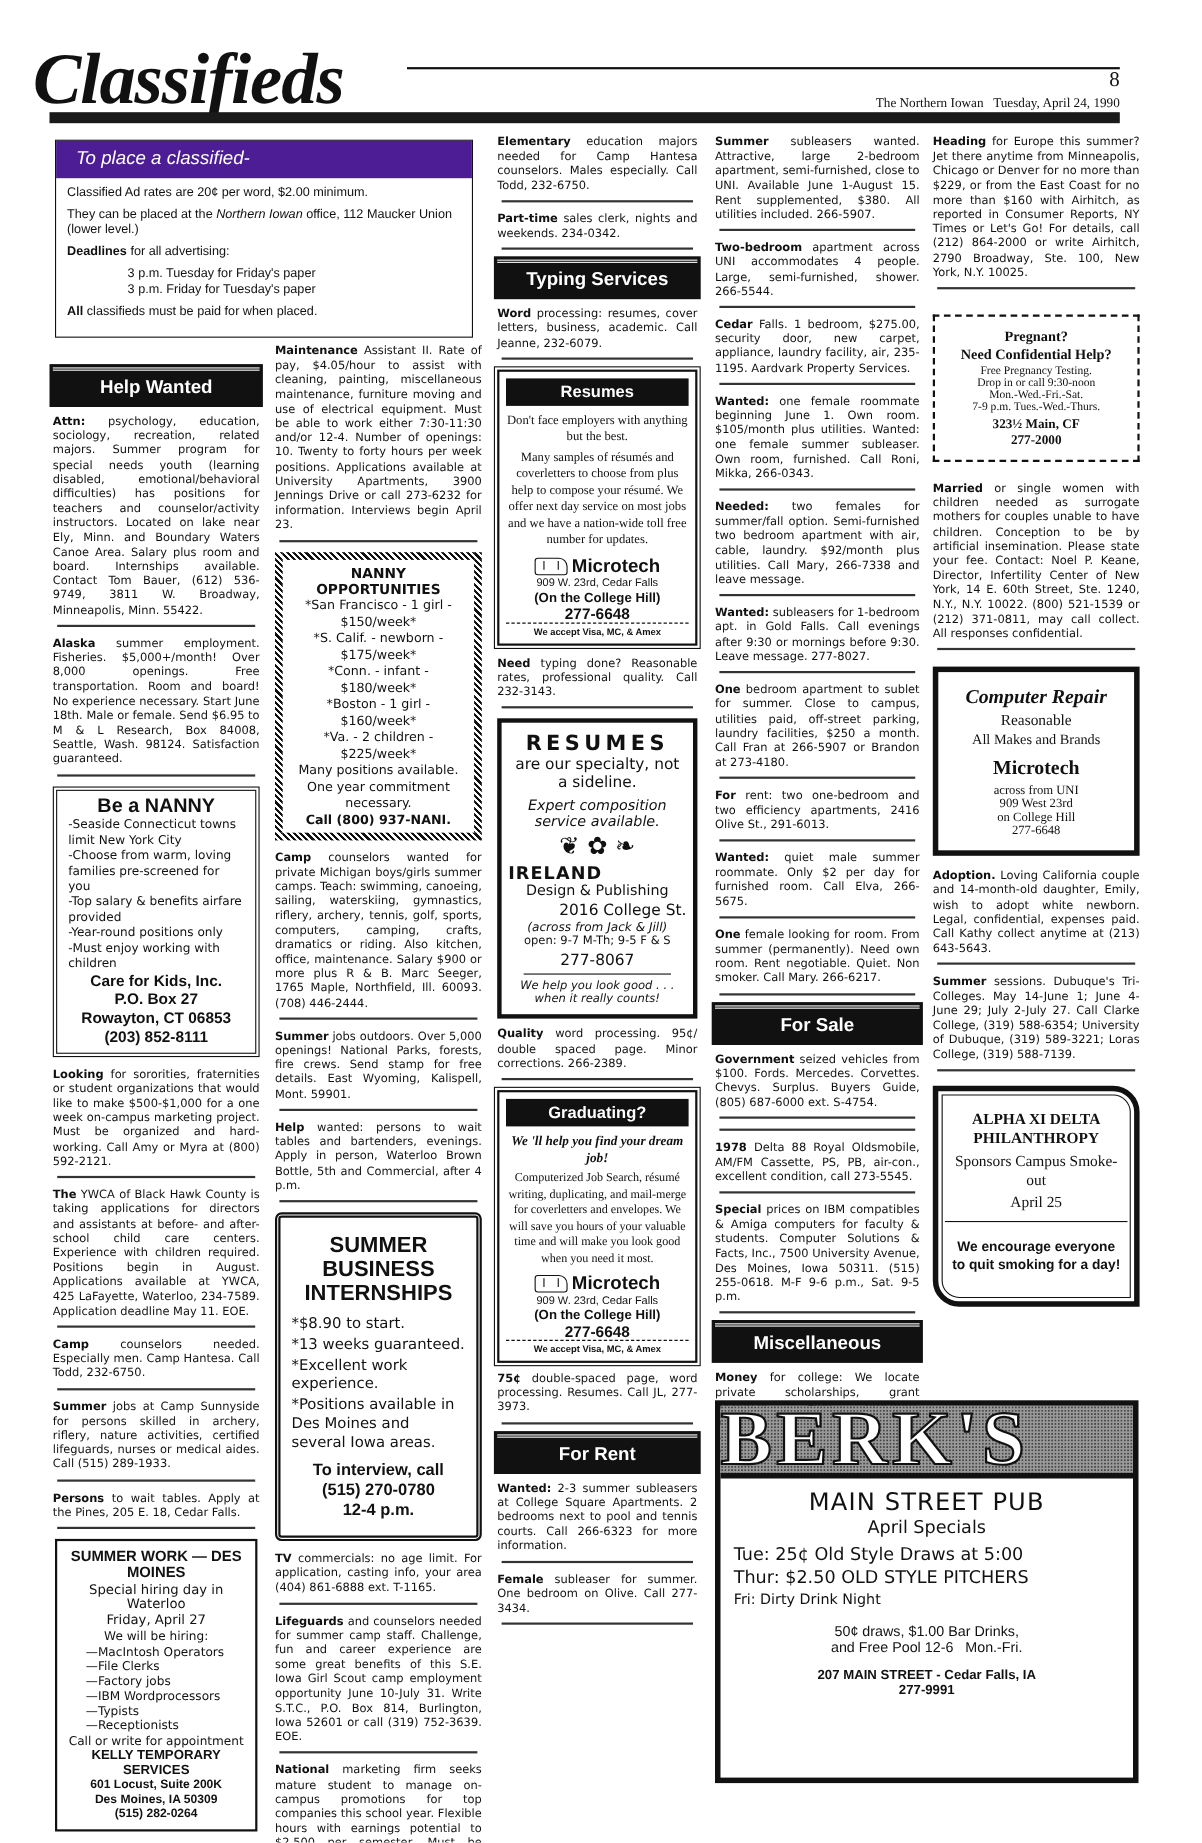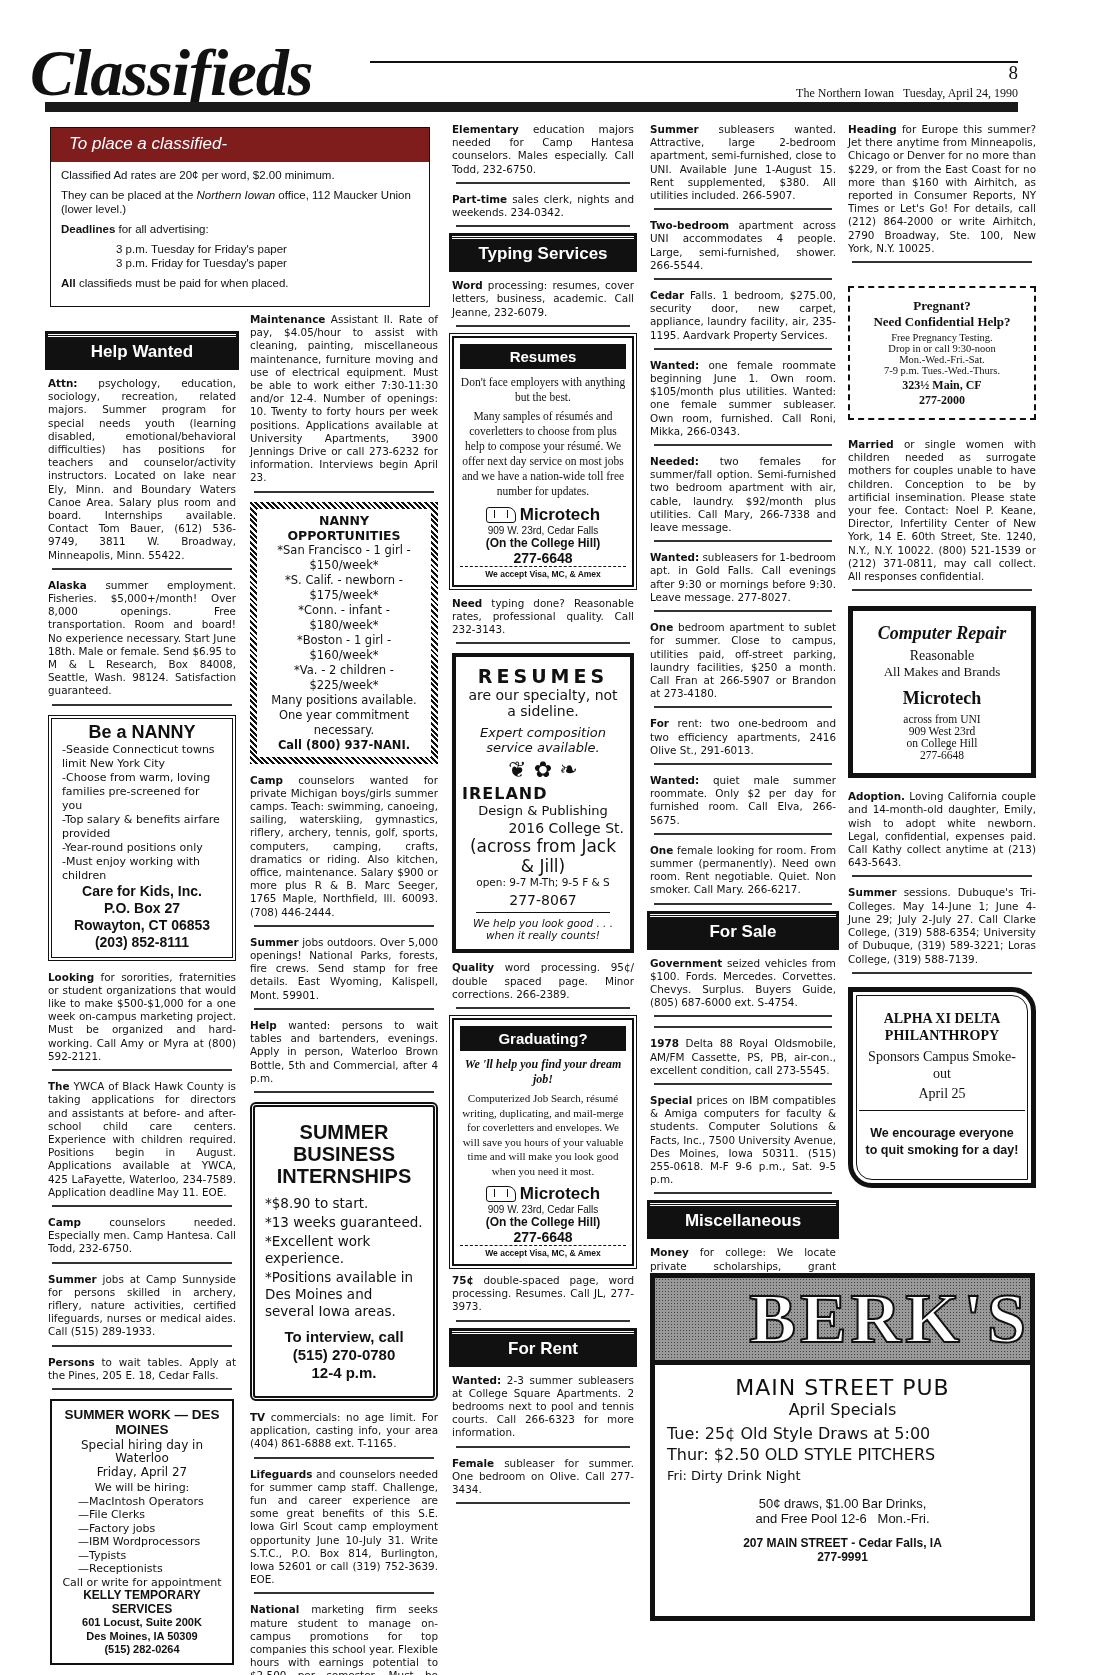--- a/index.html
+++ b/index.html
@@ -16,21 +16,21 @@
 
   .col { position: absolute; }
   .ad { font-size: 10.4px; line-height: 13.2px; text-align: justify; margin-bottom: 6px; }
   .ad b { font-weight: bold; }
   .sep { height: 2px; background: #333; margin: 6px 4px 9px; }
 
   .section-banner { background: #111; color: #fff; text-align: center; font-family: "Liberation Sans", sans-serif; font-weight: bold; font-size: 17px; padding: 5px 0; margin: 6px 0 10px; border-top: 3px double #fff; box-shadow: 0 0 0 3px #111; }
 
   
   .place-box { left: 50px; top: 127px; width: 380px; height: 180px; border: 1.5px solid #111; }
-  .place-head { background: #7f1d1d; color: #fff; font-family: "Liberation Sans", sans-serif; font-style: italic; font-size: 17px; padding: 6px 18px; height: 34px; }
+  .place-head { background: #4c1d95; color: #fff; font-family: "Liberation Sans", sans-serif; font-style: italic; font-size: 17px; padding: 6px 18px; height: 34px; }
   .place-body { padding: 6px 10px; font-family: "Liberation Sans", sans-serif; font-size: 11.5px; line-height: 14px; }
   .place-body p { margin-bottom: 6px; }
   .place-body .indent { padding-left: 55px; margin-bottom: 0; }
 
   .boxed { border: 2px solid #111; padding: 8px; text-align: center; margin: 6px 2px 10px; }
   .serif { font-family: "Liberation Serif", serif; }
   .sans-bold { font-family: "Liberation Sans", sans-serif; font-weight: bold; }
 
   .nanny { border: 4px double #111; padding: 6px 10px; text-align: left; font-size: 11px; line-height: 14px; }
   .nanny h3 { text-align: center; font-size: 18px; font-weight: bold; margin-bottom: 4px; font-family: "Liberation Sans", sans-serif;}
@@ -56,21 +56,21 @@
   .ireland { border: 4px solid #111; padding: 8px 6px; text-align: center; font-family: "DejaVu Sans", sans-serif; }
   .ireland .big { font-size: 19px; font-weight: bold; letter-spacing: 4px; }
 
   .dashed-box { border: 2px dashed #111; padding: 10px 8px; text-align: center; font-family: "Liberation Serif", serif; }
 
   .thick-box { border: 5px solid #111; padding: 12px 8px; text-align: center; font-family: "Liberation Serif", serif; }
 
   .round-box { border: 5px solid #111; outline: 1px solid #111; outline-offset: -9px; border-radius: 0 24px 0 24px; text-align: center; font-family: "Liberation Serif", serif; }
 
   .berks { border: 5px solid #111; }
-  .berks-top { background-color: #999; background-image: radial-gradient(#444 0.8px, transparent 0.9px); background-size: 3px 3px; height: 87px; display: flex; align-items: center; justify-content: flex-end; border-bottom: 5px solid #111; }
+  .berks-top { background-color: #999; background-image: radial-gradient(#444 0.8px, transparent 0.9px); background-size: 3px 3px; height: 66px; display: flex; align-items: center; justify-content: flex-start; border-bottom: 5px solid #111; }
   .berks-top span { font-family: "Liberation Serif", serif; font-weight: bold; font-size: 70px; color: #fff; -webkit-text-stroke: 2px #111; letter-spacing: 4px; line-height: 1; }
   .berks-body { padding: 10px 12px; }
 </style>
 </head>
 <body>
 
 <div class="abs masthead-title">Classifieds</div>
 <div class="abs masthead-rule-top"></div>
 <div class="abs page-num">8</div>
 <div class="abs dateline">
@@ -218,21 +218,21 @@
   <div class="sep"></div>
 
   <div class="ireland">
     <div class="big">RESUMES</div>
     <div style="font-size:14px; line-height:16px;">are our specialty, not a sideline.</div>
     <div style="font-size:13px; line-height:15px; font-style:italic; margin-top:6px;">Expert composition service available.</div>
     <div style="font-size:22px; margin:2px 0;">❦ ✿ ❧</div>
     <div style="font-size:16px; font-weight:bold; text-align:left; letter-spacing:1px;">IRELAND</div>
     <div style="font-size:13px;">Design &amp; Publishing</div>
     <div style="font-size:14px; margin-top:2px;text-align:right;">2016 College St.</div>
-    <div style="font-size:17px; ">(across from Jack &amp; Jill)</div>
+    <div style="font-size:11px; font-style:italic;">(across from Jack &amp; Jill)</div>
     <div style="font-size:10.5px;">open: 9-7 M-Th; 9-5 F &amp; S</div>
     <div style="font-size:14px; margin:4px 0;">277-8067</div>
     <div style="border-top:1px solid #111; margin:4px 14px;"></div>
     <div style="font-size:10.5px; font-style:italic;">We help you look good . . . when it really counts!</div>
   </div>
   <div style="height:8px"></div>
   <div class="ad"><b>Quality</b><span> word processing. 95¢/ double spaced page. Minor corrections. 266-2389.</span></div>
   <div class="sep"></div>
 
   <div class="micro-box">

